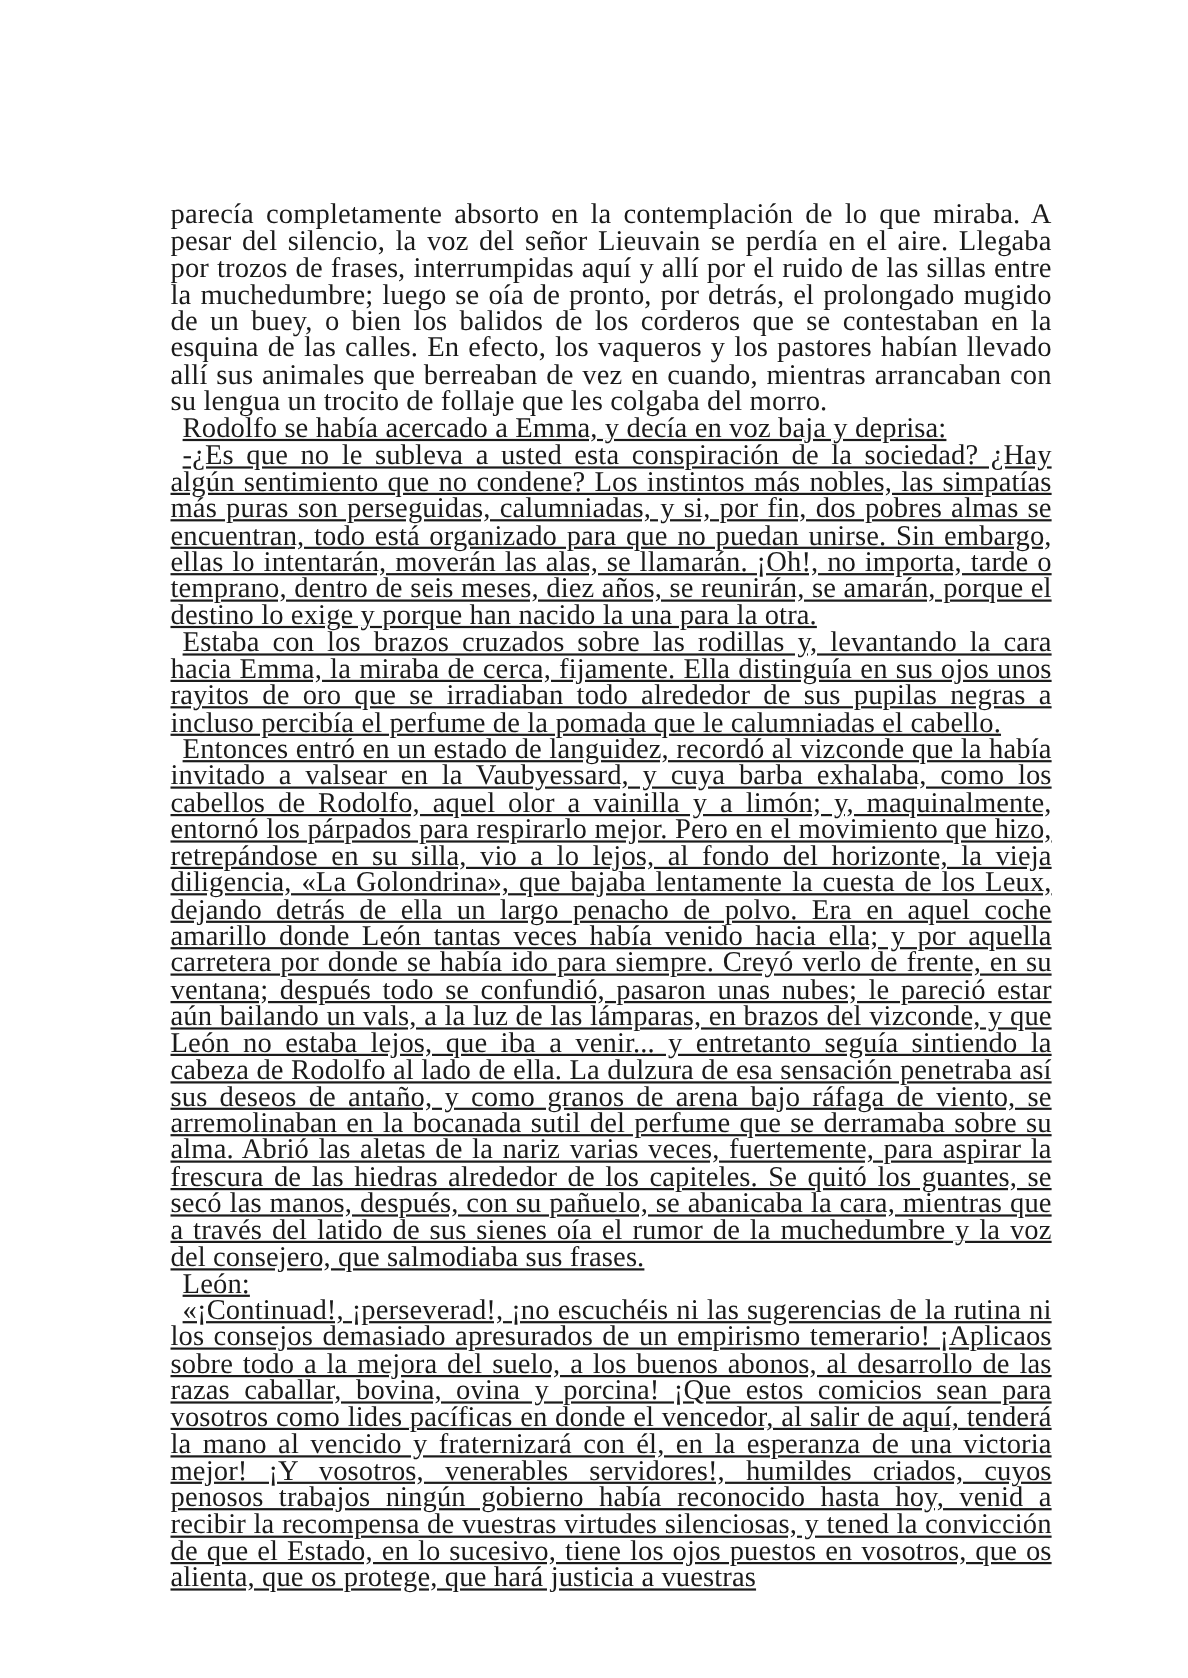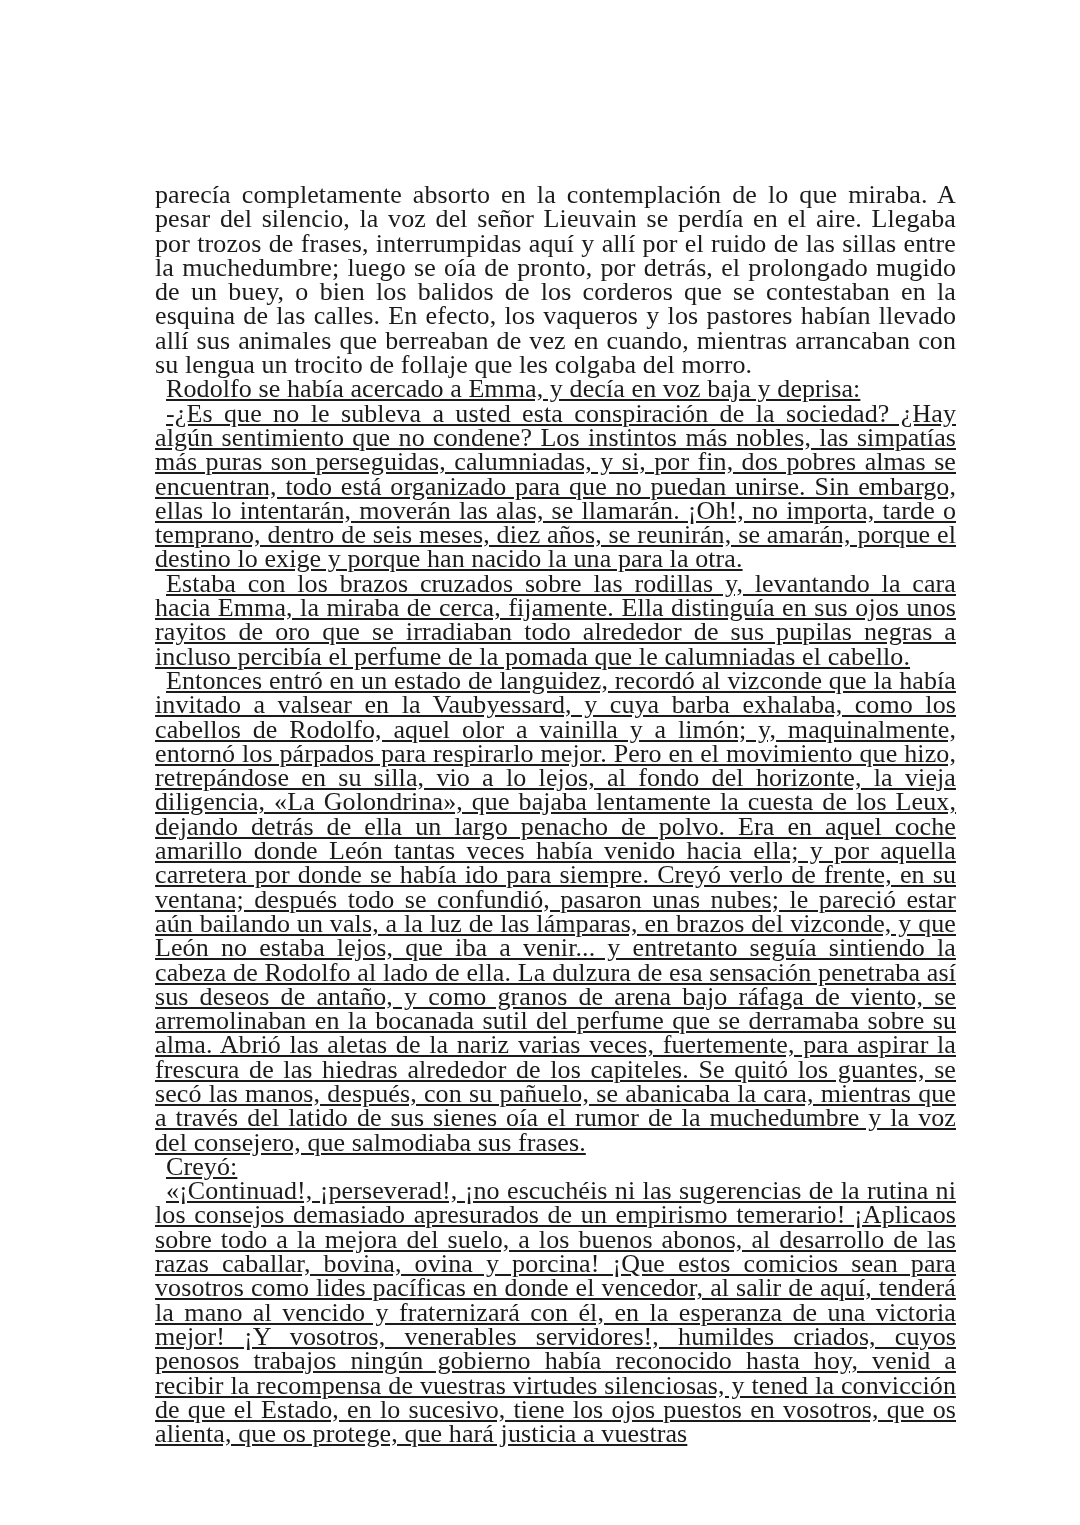--- a/index.html
+++ b/index.html
@@ -45,16 +45,16 @@
 </head>
 <body>
 
 <div class="page">
   <div class="text-block">
     <p class="para">parecía completamente absorto en la contemplación de lo que miraba. A pesar del silencio, la voz del señor Lieuvain se perdía en el aire. Llegaba por trozos de frases, interrumpidas aquí y allí por el ruido de las sillas entre la muchedumbre; luego se oía de pronto, por detrás, el prolongado mugido de un buey, o bien los balidos de los corderos que se contestaban en la esquina de las calles. En efecto, los vaqueros y los pastores habían llevado allí sus animales que berreaban de vez en cuando, mientras arrancaban con su lengua un trocito de follaje que les colgaba del morro.</p>
     <p class="para indent">Rodolfo se había acercado a Emma, y decía en voz baja y deprisa:</p>
     <p class="para indent">-¿Es que no le subleva a usted esta conspiración de la sociedad? ¿Hay algún sentimiento que no condene? Los instintos más nobles, las simpatías más puras son perseguidas, calumniadas, y si, por fin, dos pobres almas se encuentran, todo está organizado para que no puedan unirse. Sin embargo, ellas lo intentarán, moverán las alas, se llamarán. ¡Oh!, no importa, tarde o temprano, dentro de seis meses, diez años, se reunirán, se amarán, porque el destino lo exige y porque han nacido la una para la otra.</p>
     <p class="para indent">Estaba con los brazos cruzados sobre las rodillas y, levantando la cara hacia Emma, la miraba de cerca, fijamente. Ella distinguía en sus ojos unos rayitos de oro que se irradiaban todo alrededor de sus pupilas negras a incluso percibía el perfume de la pomada que le calumniadas el cabello.</p>
     <p class="para indent">Entonces entró en un estado de languidez, recordó al vizconde que la había invitado a valsear en la Vaubyessard, y cuya barba exhalaba, como los cabellos de Rodolfo, aquel olor a vainilla y a limón; y, maquinalmente, entornó los párpados para respirarlo mejor. Pero en el movimiento que hizo, retrepándose en su silla, vio a lo lejos, al fondo del horizonte, la vieja diligencia, «La Golondrina», que bajaba lentamente la cuesta de los Leux, dejando detrás de ella un largo penacho de polvo. Era en aquel coche amarillo donde León tantas veces había venido hacia ella; y por aquella carretera por donde se había ido para siempre. Creyó verlo de frente, en su ventana; después todo se confundió, pasaron unas nubes; le pareció estar aún bailando un vals, a la luz de las lámparas, en brazos del vizconde, y que León no estaba lejos, que iba a venir... y entretanto seguía sintiendo la cabeza de Rodolfo al lado de ella. La dulzura de esa sensación penetraba así sus deseos de antaño, y como granos de arena bajo ráfaga de viento, se arremolinaban en la bocanada sutil del perfume que se derramaba sobre su alma. Abrió las aletas de la nariz varias veces, fuertemente, para aspirar la frescura de las hiedras alrededor de los capiteles. Se quitó los guantes, se secó las manos, después, con su pañuelo, se abanicaba la cara, mientras que a través del latido de sus sienes oía el rumor de la muchedumbre y la voz del consejero, que salmodiaba sus frases.</p>
-    <p class="para indent">Creyó:</p>
+    <p class="para indent">León:</p>
     <p class="para indent">«¡Continuad!, ¡perseverad!, ¡no escuchéis ni las sugerencias de la rutina ni los consejos demasiado apresurados de un empirismo temerario! ¡Aplicaos sobre todo a la mejora del suelo, a los buenos abonos, al desarrollo de las razas caballar, bovina, ovina y porcina! ¡Que estos comicios sean para vosotros como lides pacíficas en donde el vencedor, al salir de aquí, tenderá la mano al vencido y fraternizará con él, en la esperanza de una victoria mejor! ¡Y vosotros, venerables servidores!, humildes criados, cuyos penosos trabajos ningún gobierno había reconocido hasta hoy, venid a recibir la recompensa de vuestras virtudes silenciosas, y tened la convicción de que el Estado, en lo sucesivo, tiene los ojos puestos en vosotros, que os alienta, que os protege, que hará justicia a vuestras</p>
   </div>
 </div>
 
 </body></html>

